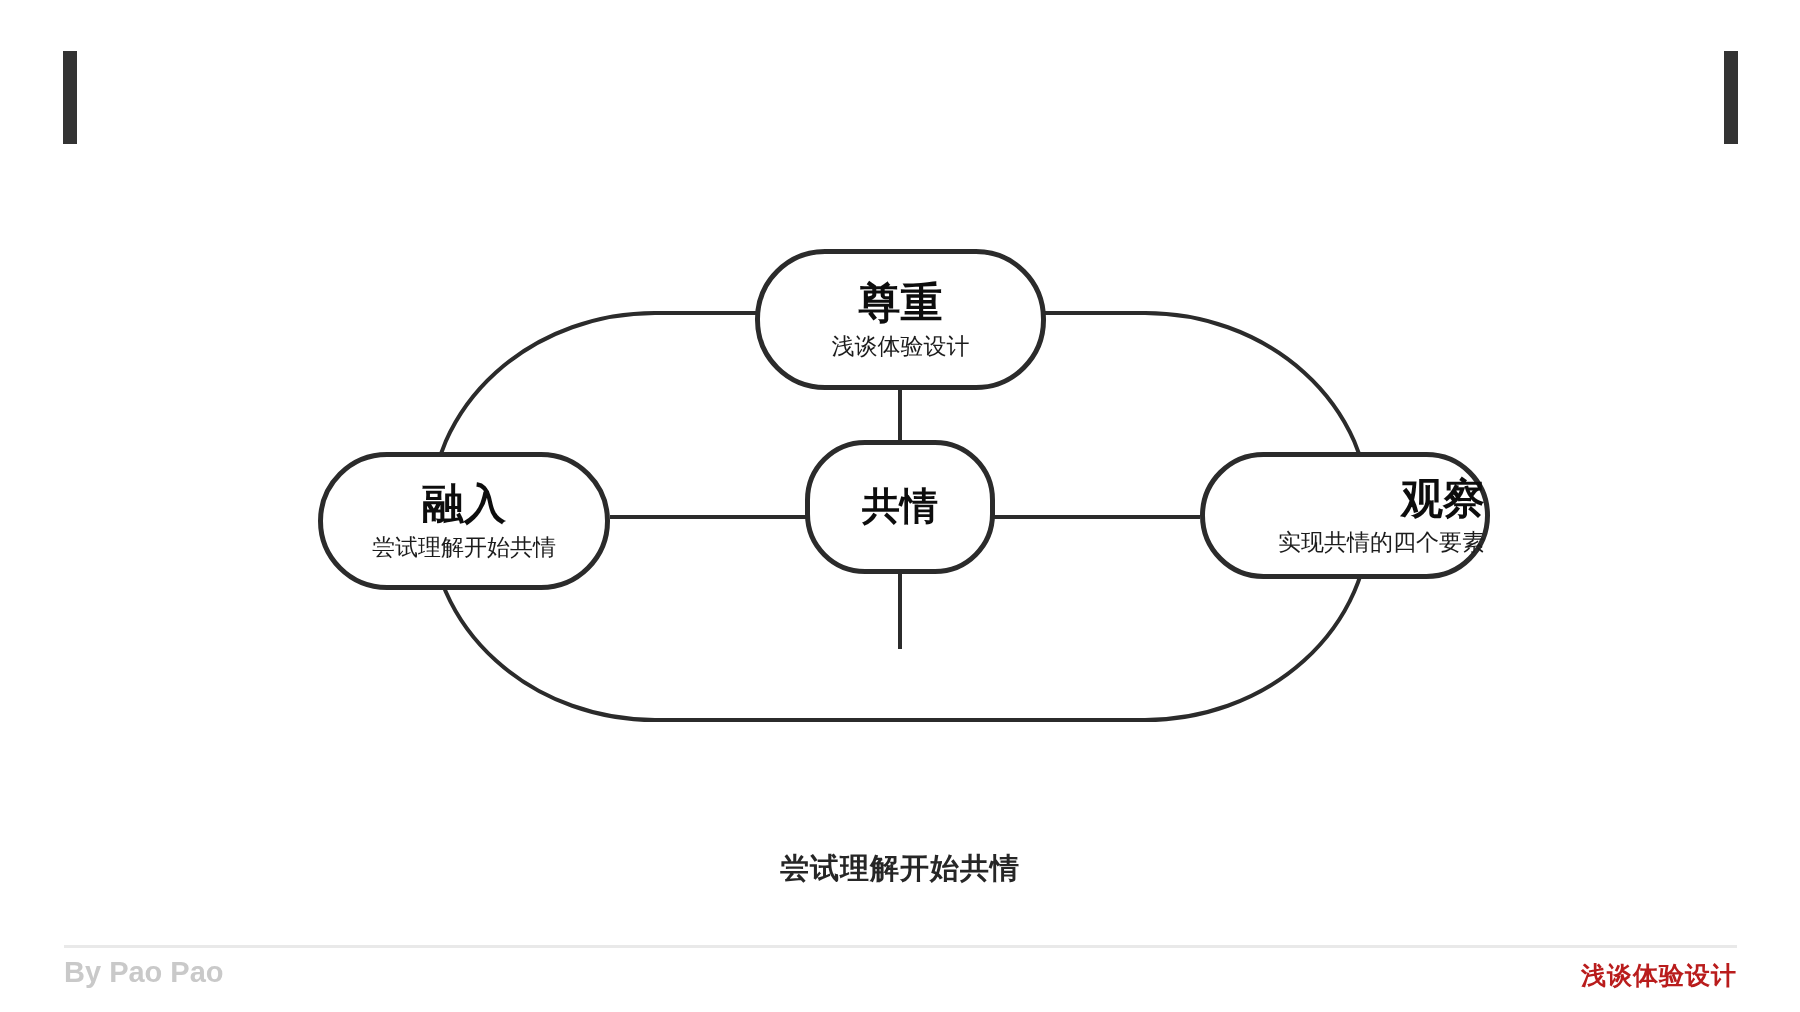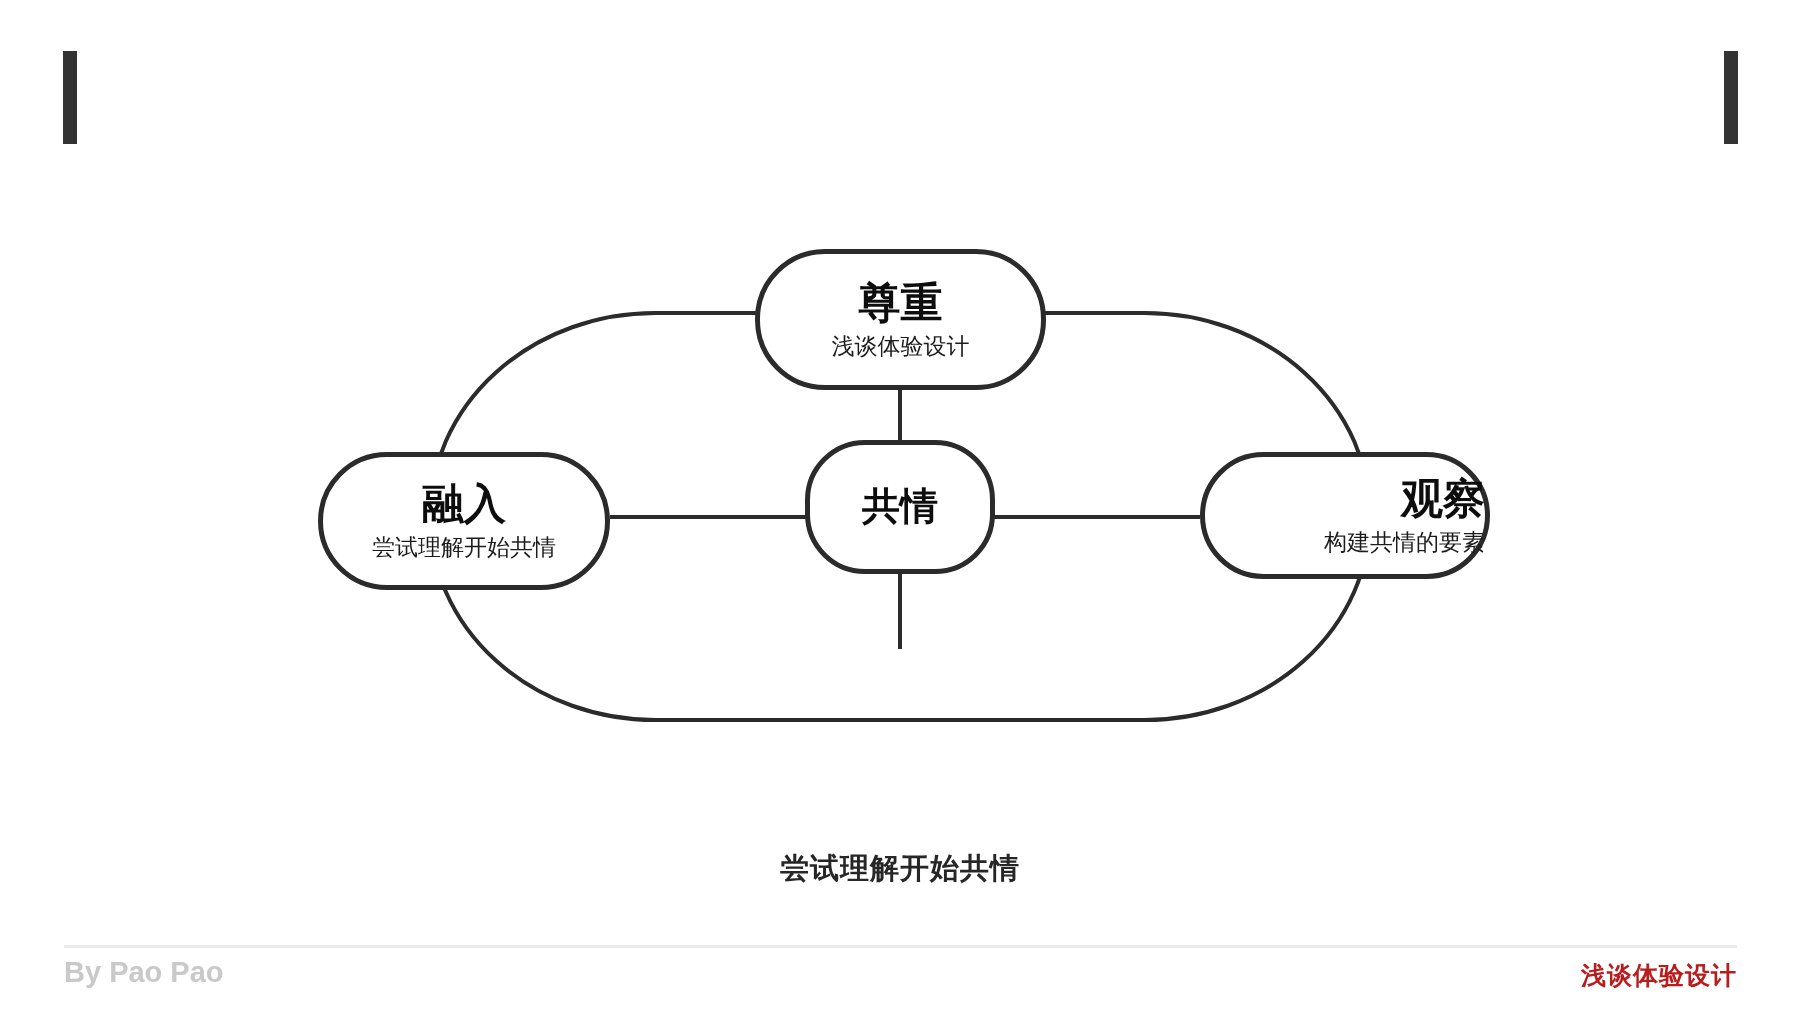--- a/index.html
+++ b/index.html
@@ -66,21 +66,21 @@
     <div class="node-sub">浅谈体验设计</div>
   </div>
 
   <div class="node node-immerse">
     <div class="node-title">融入</div>
     <div class="node-sub">尝试理解开始共情</div>
   </div>
 
   <div class="node node-observe">
     <div class="node-title">观察</div>
-    <div class="node-sub">构建共情的要素</div>
+    <div class="node-sub">实现共情的四个要素</div>
   </div>
 
 
   <div class="node node-empathy">
     <div class="node-title">共情</div>
   </div>
 
   <div class="caption">尝试理解开始共情</div>
 
   <div class="footer-divider"></div>

